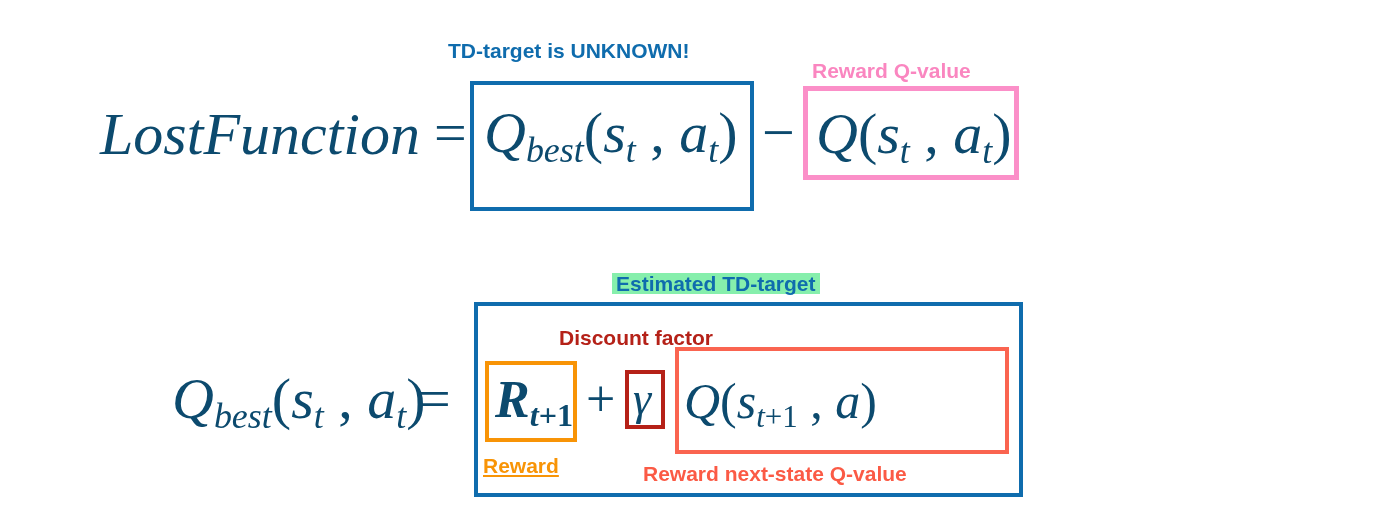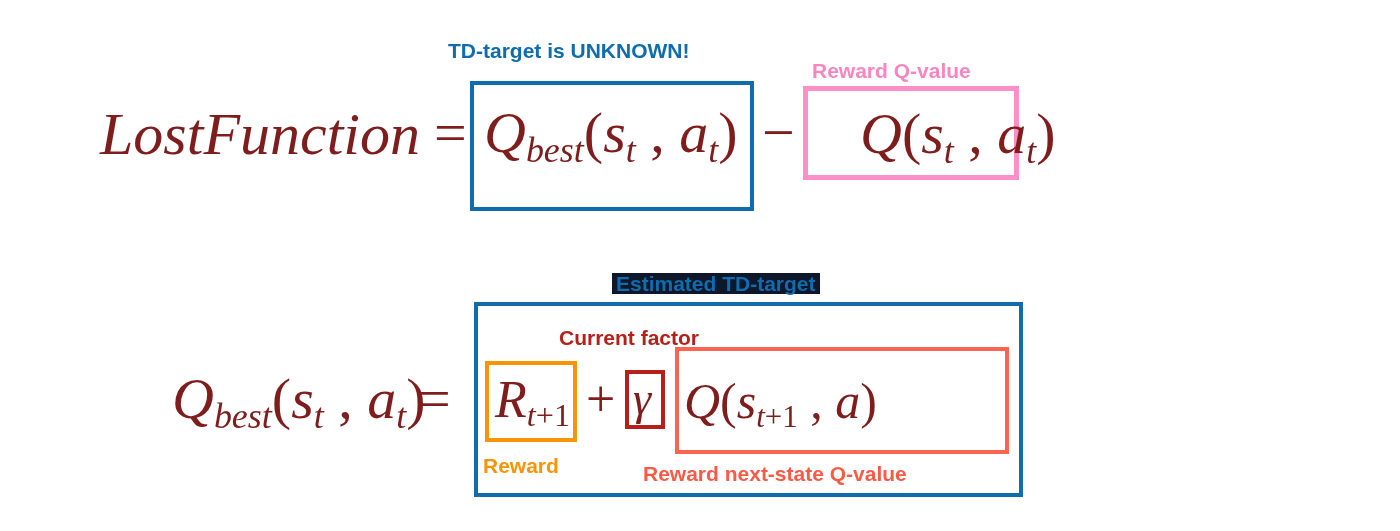--- a/index.html
+++ b/index.html
@@ -19,21 +19,21 @@
     position: absolute;
     inset: 0;
   }
 
   
   .abs { position: absolute; }
 
   .math {
     font-family: "Liberation Serif", "DejaVu Serif", serif;
     font-style: italic;
-    color: #7f1d1d;
+    color: #0c4a6e;
     white-space: nowrap;
     line-height: 1;
   }
 
   .label {
     font-family: "Liberation Sans", sans-serif;
     font-weight: bold;
     white-space: nowrap;
     line-height: 1;
   }
@@ -93,21 +93,20 @@
     left: 803px;
     top: 86px;
     width: 216px;
     height: 94px;
     border: 5px solid var(--pink-border);
   }
   #eq1-pink-content {
     left: 816px;
     top: 105px;
     font-size: 58px;
-    margin-left: 44px;
   }
 
   #lbl-td-unknown {
     left: 448px;
     top: 40px;
     font-size: 21px;
     color: var(--blue);
   }
   #lbl-current-q {
     left: 812px;
@@ -135,42 +134,44 @@
     width: 549px;
     height: 195px;
     border: 4px solid var(--blue);
   }
 
   #lbl-estimated-td {
     left: 612px;
     top: 273px;
     font-size: 21px;
     color: var(--blue);
-    background: #0f172a;
+    background: #86efac;
     padding: 0 4px;
   }
 
   #eq2-orange-box {
     left: 485px;
     top: 361px;
     width: 92px;
     height: 81px;
     border: 4px solid var(--orange);
   }
   #eq2-R {
     left: 495px;
     top: 374px;
     font-size: 52px;
+    font-weight: bold;
   }
 
   #lbl-reward {
     left: 483px;
     top: 455px;
     font-size: 21px;
     color: var(--orange);
+    text-decoration: underline;
   }
 
   #eq2-plus {
     left: 586px;
     top: 373px;
     font-size: 52px;
     font-style: normal;
   }
 
   #eq2-darkred-box {
@@ -267,21 +268,21 @@
     <div class="abs math" id="eq2-R"><span>R</span><span class="sub">t</span><span class="sub sub-up">+1</span></div>
 
     <div class="abs label" id="lbl-reward">Reward</div>
 
     <div class="abs math" id="eq2-plus">+</div>
 
     <div class="abs boxed" id="eq2-darkred-box"></div>
 
     <div class="abs math" id="eq2-gamma">γ</div>
 
-    <div class="abs label" id="lbl-discount">Current factor</div>
+    <div class="abs label" id="lbl-discount">Discount factor</div>
 
     <div class="abs boxed" id="eq2-red-box"></div>
 
     <div class="abs math" id="eq2-maxq"><span>Q</span><span class="paren">(</span><span>s</span><span class="sub">t</span><span class="sub sub-up">+1</span><span class="paren"> ,  </span><span>a</span><span class="paren">)</span></div>
 
     <div class="abs label" id="lbl-max-next">Reward next-state Q-value</div>
 
   </div>
 
 </div>

